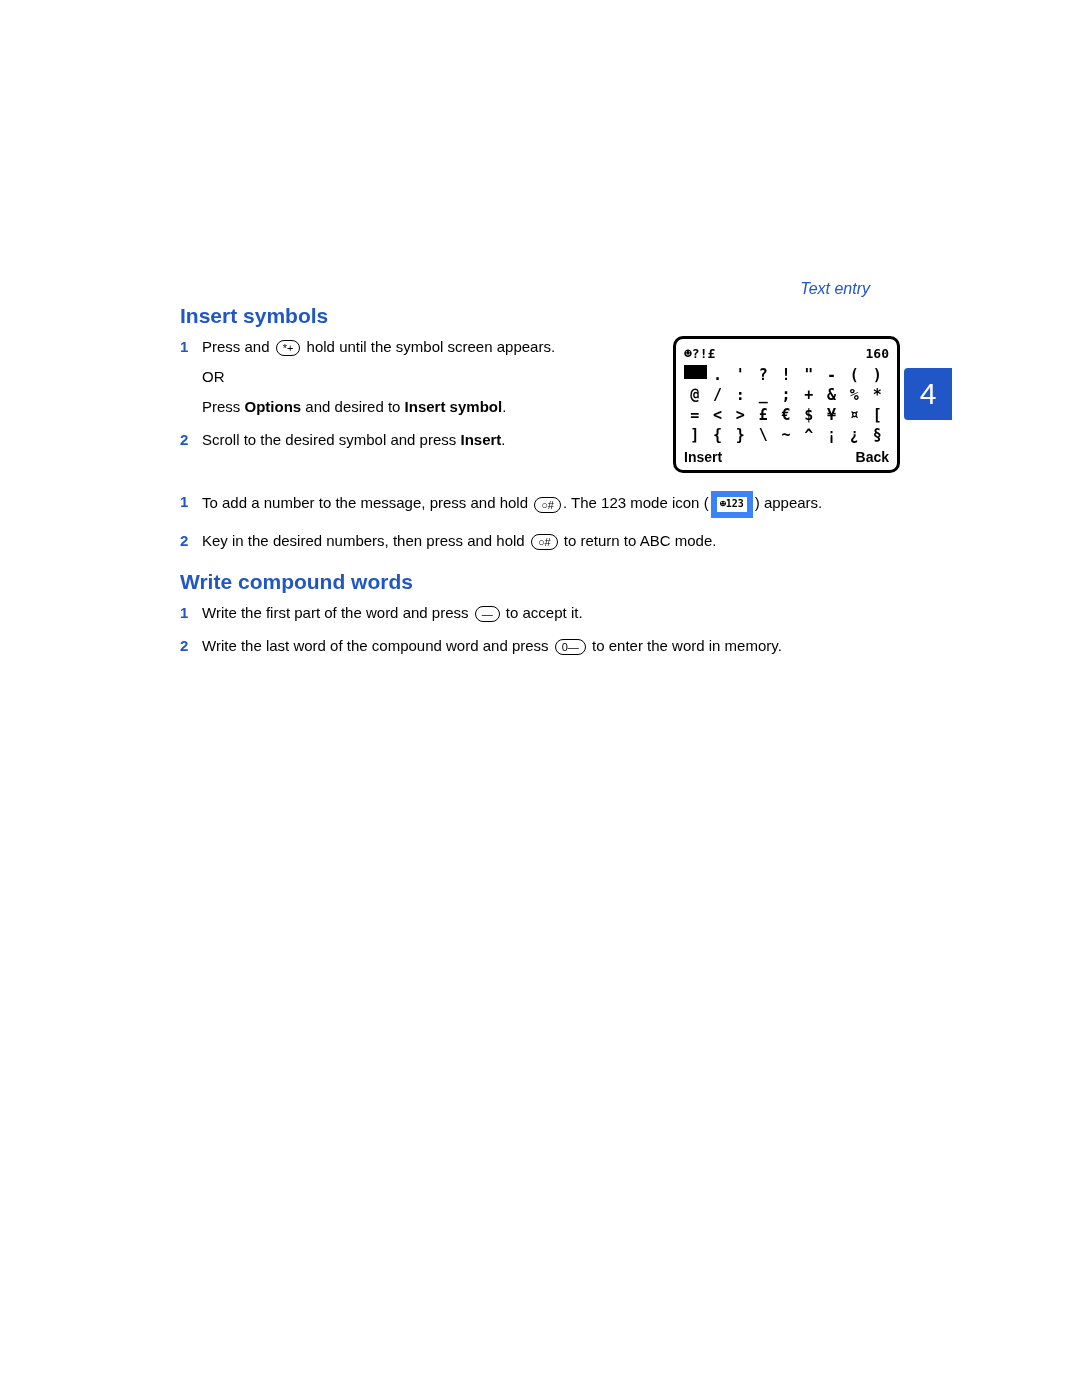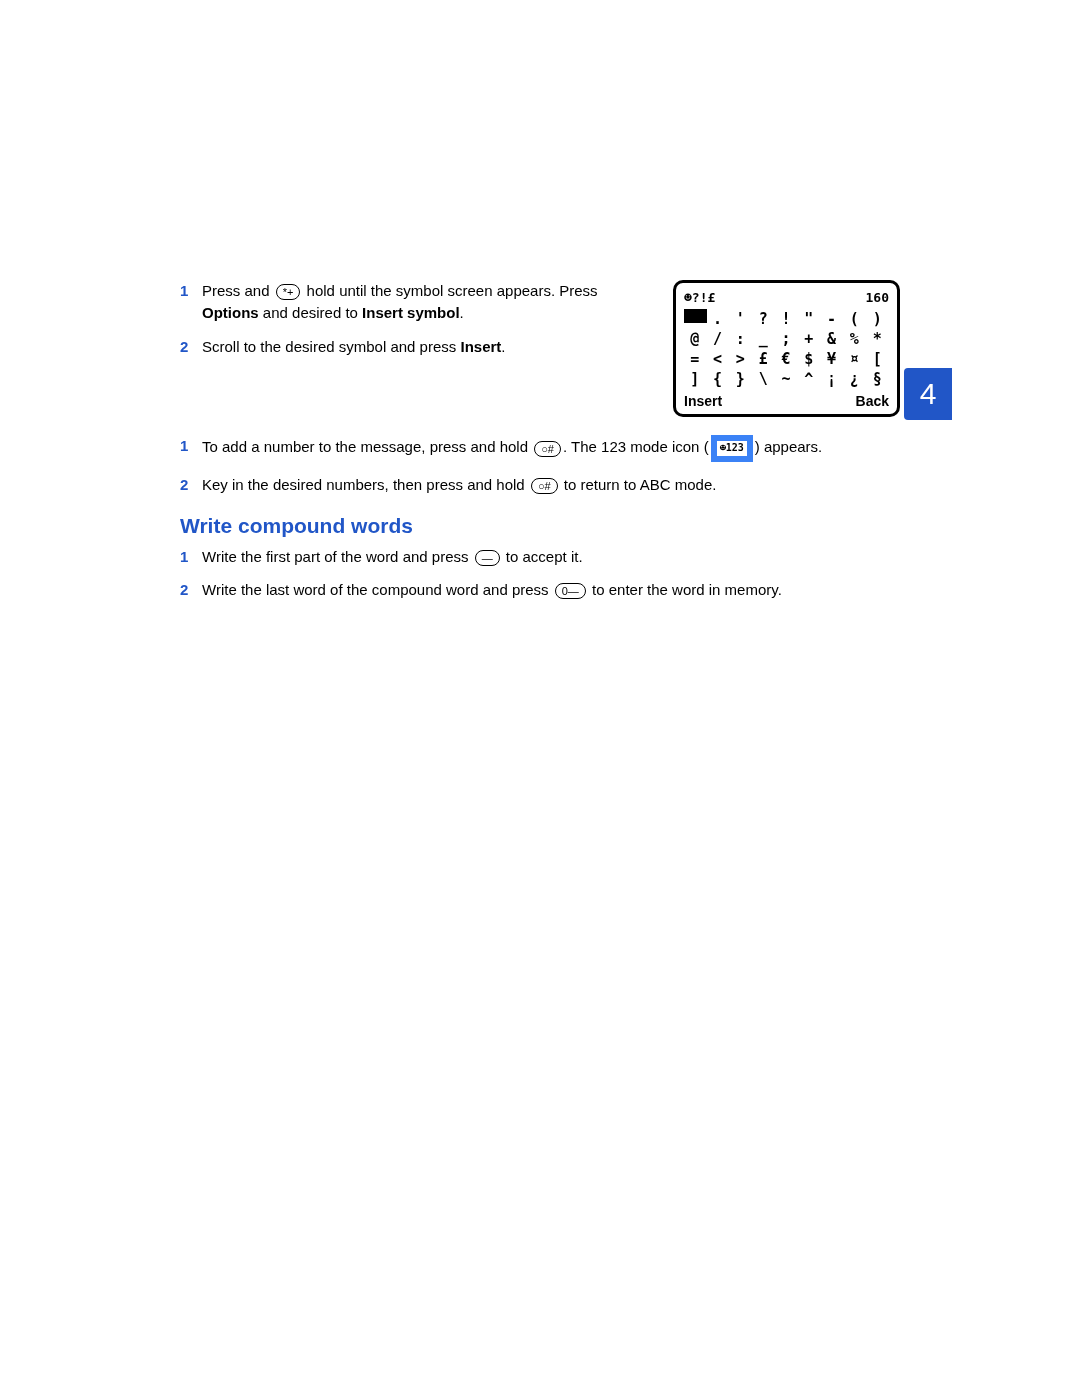--- a/index.html
+++ b/index.html
@@ -148,31 +148,34 @@
     text-align: center;
     color: #2156c7;
     font-size: 15px;
   }
 </style>
 </head>
 <body>
 
 <div class="page">
 
+  <div class="header-label">Text entry</div>
 
   <div class="chapter-tab">4</div>
 
   <div class="section">
+    <div class="section-title">Insert symbols</div>
     <div class="content-row">
       <div class="steps">
         <ol class="step-list">
           <li>
             <span class="step-num">1</span>
             <span class="step-body">
               <span>Press and </span><span class="key-icon">*+</span><span> hold until the symbol screen appears.</span>
+              <div class="or-line">OR</div>
               <span>Press </span><span class="bold">Options</span><span> and desired to </span><span class="bold">Insert symbol</span><span>.</span>
             </span>
           </li>
           <li>
             <span class="step-num">2</span>
             <span class="step-body">
               <span>Scroll to the desired symbol and press </span><span class="bold">Insert</span><span>.</span>
             </span>
           </li>
         </ol>

